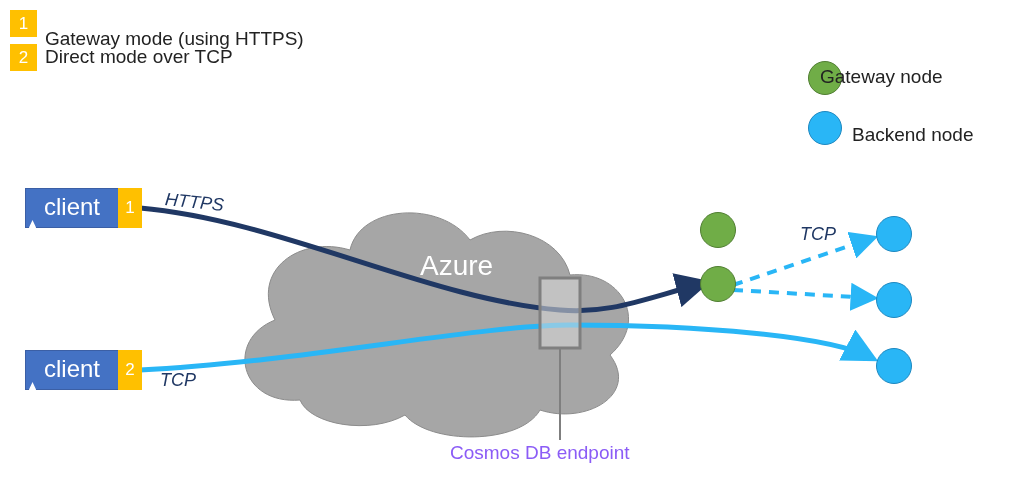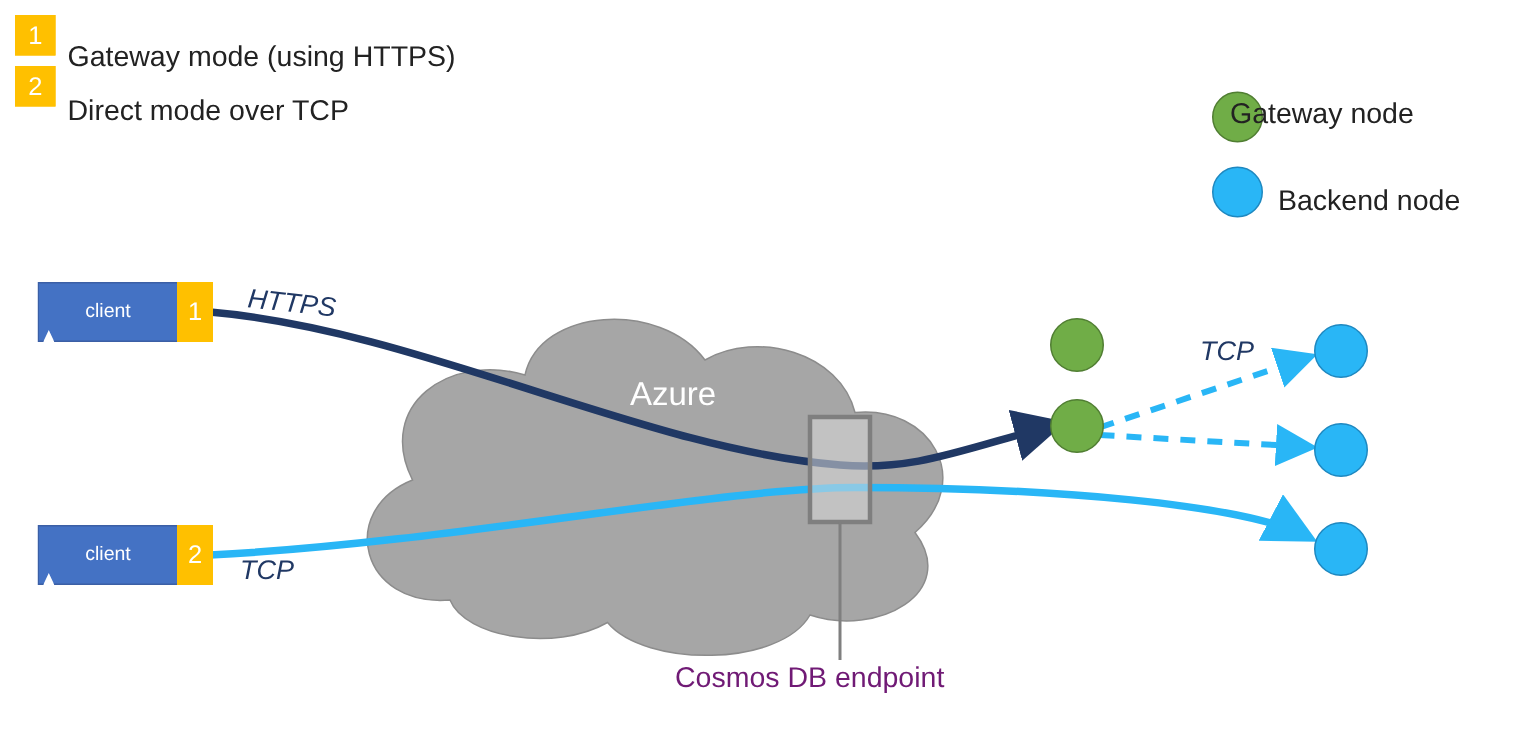--- a/index.html
+++ b/index.html
@@ -37,21 +37,21 @@
     border: 1px solid #6a8a6a;
   }
   .green { background: #70ad47; border-color:#507e32; }
   .blue  { background: #29b6f6; border-color:#1e88c0; }
   .client-box {
     position: absolute;
     width: 92px;
     height: 38px;
     background: #4472c4;
     color: #ffffff;
-    font-size: 13px;
+    font-size: 24px;
     line-height: 36px;
     text-align: center;
     border: 1px solid #3b5fa5;
     clip-path: polygon(0 0, 100% 0, 100% 100%, 12% 100%, 8% 80%, 4% 100%, 0 100%);
   }
   .tag-num {
     position: absolute;
     width: 22px;
     height: 38px;
     background: #ffc000;
@@ -60,25 +60,25 @@
     text-align: center;
     line-height: 38px;
     border: 1px solid #ffc000;
   }
   .label {
     position: absolute;
     font-size: 18px;
     color: #203864;
     font-style: italic;
   }
-  .label.white { color: #ffffff; font-style: normal; font-size: 22px; }
+  .label.white { color: #ffffff; font-style: normal; font-size: 28px; }
   .caption {
     position: absolute;
     font-size: 19px;
-    color: #701a75;
+    color: #8b5cf6;
   }
   svg.diagram {
     position: absolute;
     left: 0; top: 0;
     width: 1019px;
     height: 502px;
     pointer-events: none;
   }
   .node {
     position: absolute;
@@ -87,21 +87,21 @@
     border-radius: 50%;
   }
 </style>
 </head>
 <body>
 
 <div class="legend-num" style="left:10px; top:10px;">1</div>
 <div class="legend-text" style="left:45px; top:12px;margin-top:16px;">Gateway mode (using HTTPS)</div>
 
 <div class="legend-num" style="left:10px; top:44px;">2</div>
-<div class="legend-text" style="left:45px; top:64px;">Direct mode over TCP</div>
+<div class="legend-text" style="left:45px; top:46px;">Direct mode over TCP</div>
 
 <div class="legend-circle green" style="left:808px; top:61px;"></div>
 <div class="legend-text" style="left:820px; top:66px;">Gateway node</div>
 
 <div class="legend-circle blue" style="left:808px; top:111px;"></div>
 <div class="legend-text" style="left:852px; top:124px;">Backend node</div>
 
 <svg class="diagram" viewBox="0 0 1019 502">
   <defs>
     <marker id="arr-dark" viewBox="0 0 10 10" refX="8" refY="5" markerWidth="7" markerHeight="7" orient="auto-start-reverse">

